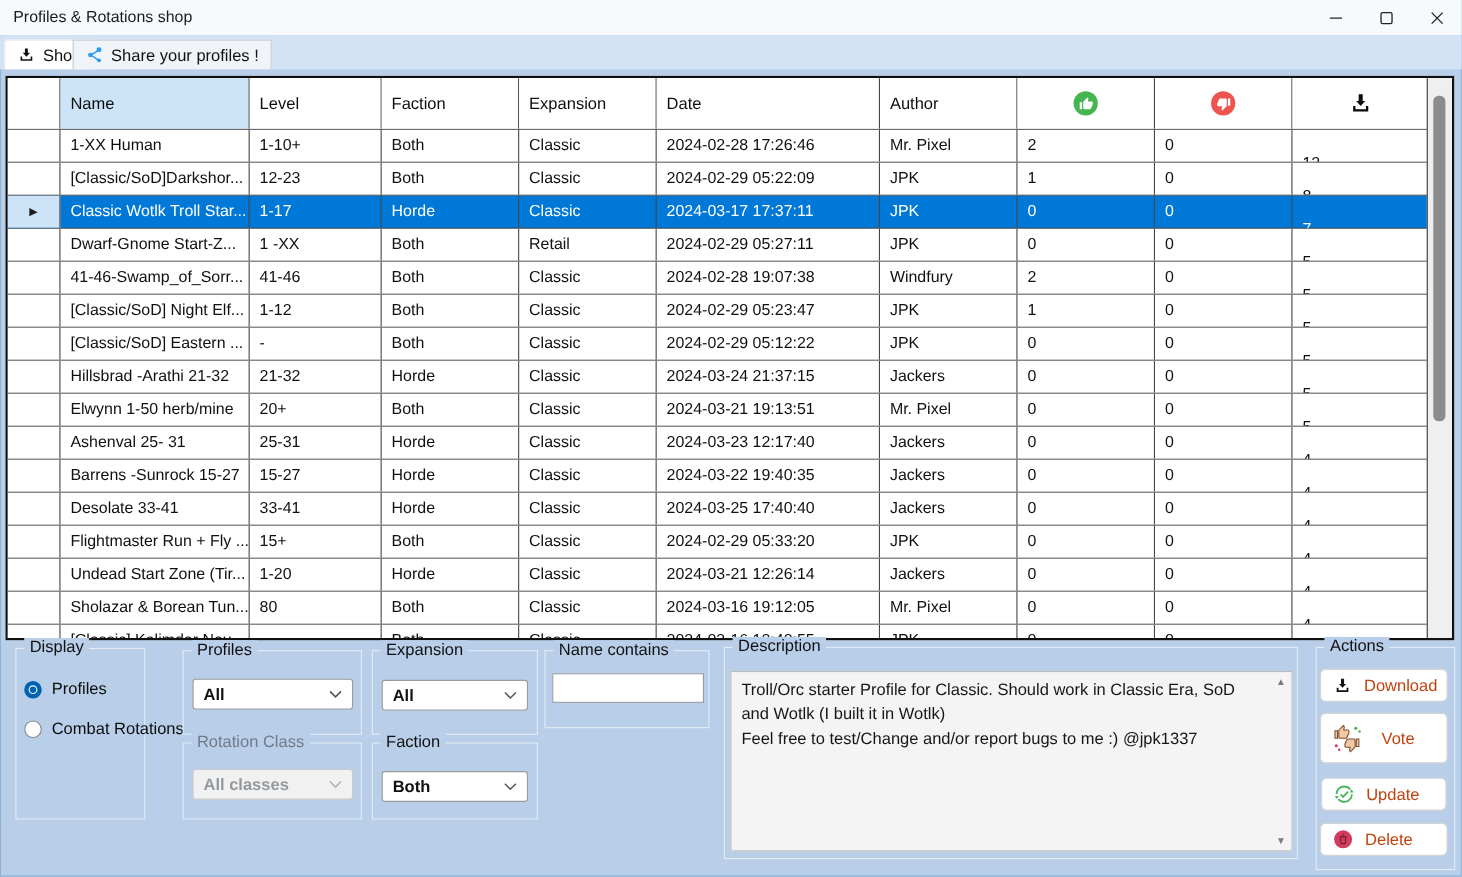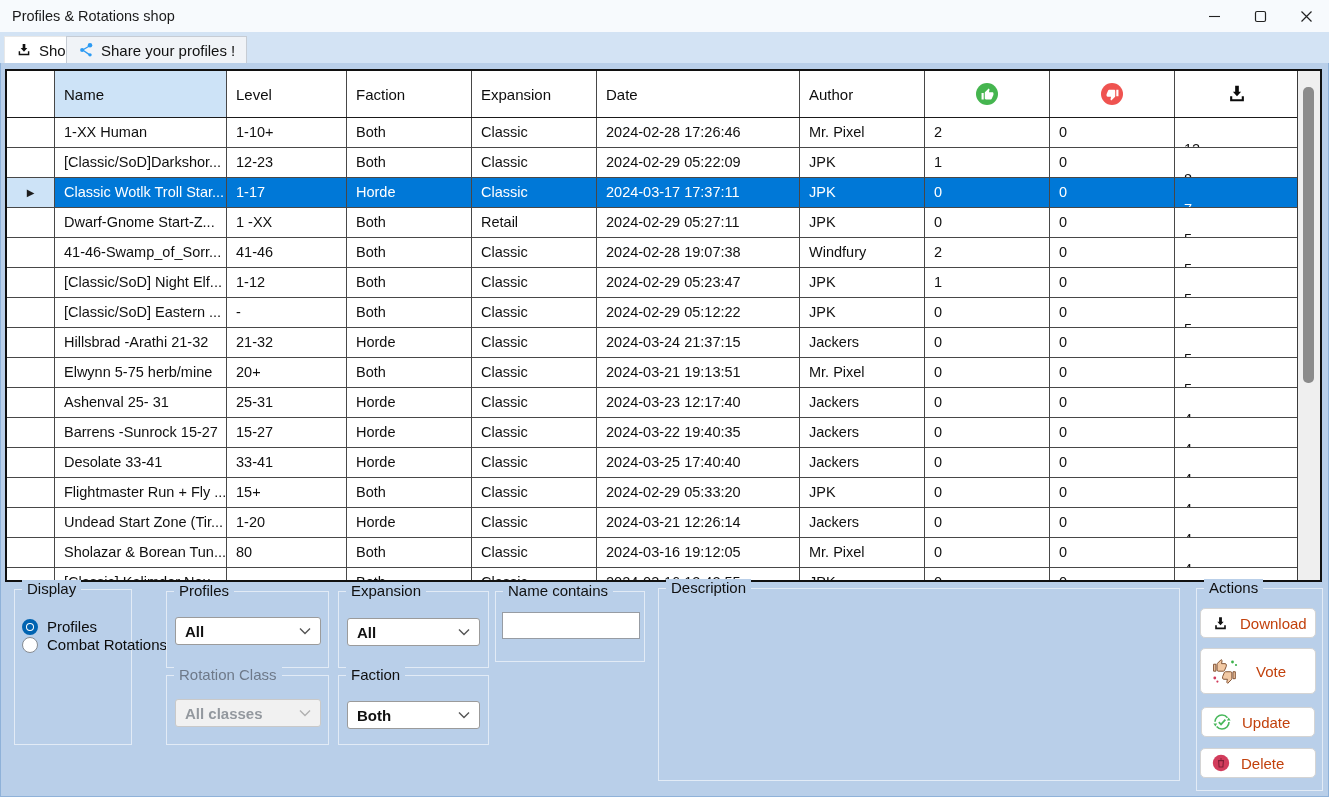--- a/index.html
+++ b/index.html
@@ -239,21 +239,21 @@
             <div class="cell c3">Horde</div>
             <div class="cell c4">Classic</div>
             <div class="cell c5">2024-03-24 21:37:15</div>
             <div class="cell c6">Jackers</div>
             <div class="cell c7">0</div>
             <div class="cell c8">0</div>
             <div class="cell c9">5</div>
           </div>
           <div class="trow">
             <div class="cell rowhdr c0"></div>
-            <div class="cell c1">Elwynn 5-75 herb/mine</div>
+            <div class="cell c1">Elwynn 1-50 herb/mine</div>
             <div class="cell c2">20+</div>
             <div class="cell c3">Both</div>
             <div class="cell c4">Classic</div>
             <div class="cell c5">2024-03-21 19:13:51</div>
             <div class="cell c6">Mr. Pixel</div>
             <div class="cell c7">0</div>
             <div class="cell c8">0</div>
             <div class="cell c9">5</div>
           </div>
           <div class="trow">
@@ -347,21 +347,21 @@
     </div>
   </div>
 
   <div class="group" style="left:14px;top:589px;width:118px;height:156px;">
     <span class="gtitle">Display</span>
   </div>
   <div class="radio-row" style="left:22px;top:618px;">
     <span class="radio on"></span>
     <span>Profiles</span>
   </div>
-  <div class="radio-row" style="left:22px;top:636px;">
+  <div class="radio-row" style="left:22px;top:654px;">
     <span class="radio off"></span>
     <span>Combat Rotations</span>
   </div>
 
   <div class="group" style="left:166px;top:591px;width:163px;height:77px;">
     <span class="gtitle">Profiles</span>
   </div>
   <div class="combo" style="left:175px;top:617px;width:146px;height:28px;">
     <span>All</span>
     <svg width="12" height="8" viewBox="0 0 12 8">
@@ -399,20 +399,28 @@
       </svg>
   </div>
 
   <div class="group" style="left:495px;top:591px;width:150px;height:71px;">
     <span class="gtitle">Name contains</span>
   </div>
   <input class="textbox" style="left: 502px; top: 612px; width: 138px; height: 27px;" value="">
 
   <div class="group" style="left:658px;top:588px;width:522px;height:193px;">
     <span class="gtitle">Description</span>
+  </div>
+  <div class="desc-area">
+    <div class="desc-text">Troll/Orc starter Profile for Classic. Should work in Classic Era, SoD and Wotlk (I built it in Wotlk)
+Feel free to test/Change and/or report bugs to me :) @jpk1337</div>
+    <div class="desc-scroll">
+      <span>▲</span>
+      <span>▼</span>
+    </div>
   </div>
 
   <div class="group" style="left:1196px;top:588px;width:127px;height:203px;">
     <span class="gtitle">Actions</span>
   </div>
   <div class="btn" style="left:1200px;top:608px;width:116px;height:30px;">
     <svg width="17" height="17" viewBox="0 0 24 24">
         <path fill="#111" d="M16.5 9.5H14V3h-4v6.5H7.5L12 14.5z"></path>
         <path fill="#111" d="M4.5 14.5v5.5h15v-5.5h-2.3v3.2H6.8v-3.2z"></path>
       </svg>

